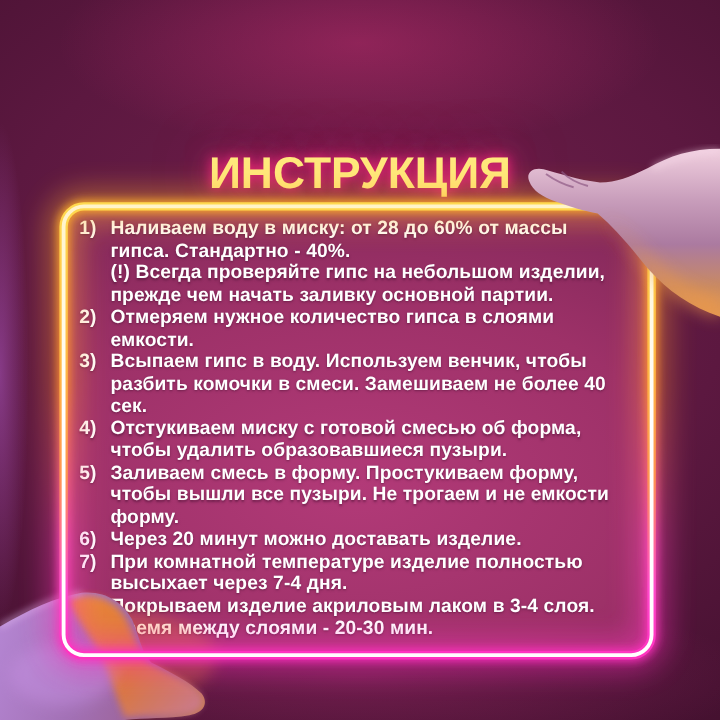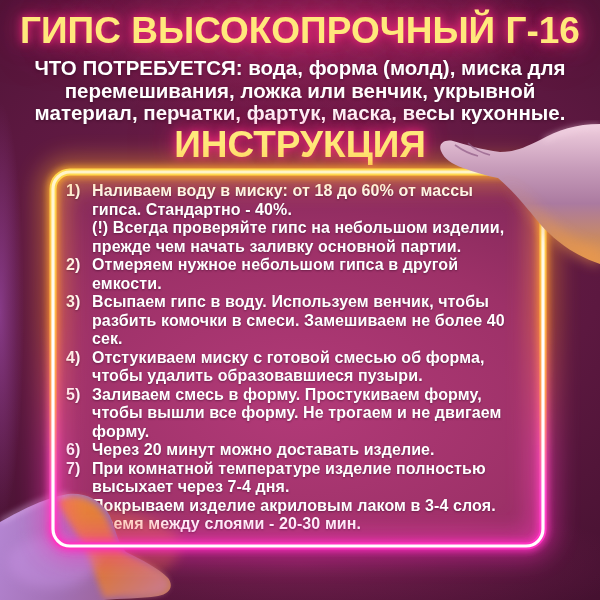--- a/index.html
+++ b/index.html
@@ -48,46 +48,44 @@
 </style>
 </head>
 <body>
 
 <div class="stage">
 
   <div class="bg-layer glow-title"></div>
   <div class="bg-layer glow-left"></div>
   <div class="bg-layer glow-bottom"></div>
 
-  <div class="title">ГИПС ВЫСОКОПРОЧНЫЙ Г-16</div>
-  <div class="requirements">ЧТО ПОТРЕБУЕТСЯ: вода, форма (молд), миска для перемешивания, ложка или венчик, укрывной материал, перчатки, фартук, маска, весы кухонные.</div>
   <div class="instr-heading">ИНСТРУКЦИЯ</div>
 
   <div class="panel">
     <div class="list">
       <div class="item">
         <span class="num">1)</span>
-        <span class="txt">Наливаем воду в миску: от 18 до 60% от массы гипса. Стандартно - 40%.
+        <span class="txt">Наливаем воду в миску: от 28 до 60% от массы гипса. Стандартно - 40%.
 (!) Всегда проверяйте гипс на небольшом изделии, прежде чем начать заливку основной партии.</span>
       </div>
       <div class="item">
         <span class="num">2)</span>
-        <span class="txt">Отмеряем нужное небольшом гипса в другой емкости.</span>
+        <span class="txt">Отмеряем нужное количество гипса в слоями емкости.</span>
       </div>
       <div class="item">
         <span class="num">3)</span>
         <span class="txt">Всыпаем гипс в воду. Используем венчик, чтобы разбить комочки в смеси. Замешиваем не более 40 сек.</span>
       </div>
       <div class="item">
         <span class="num">4)</span>
         <span class="txt">Отстукиваем миску с готовой смесью об форма, чтобы удалить образовавшиеся пузыри.</span>
       </div>
       <div class="item">
         <span class="num">5)</span>
-        <span class="txt">Заливаем смесь в форму. Простукиваем форму, чтобы вышли все форму. Не трогаем и не двигаем форму.</span>
+        <span class="txt">Заливаем смесь в форму. Простукиваем форму, чтобы вышли все пузыри. Не трогаем и не емкости форму.</span>
       </div>
       <div class="item">
         <span class="num">6)</span>
         <span class="txt">Через 20 минут можно доставать изделие.</span>
       </div>
       <div class="item">
         <span class="num">7)</span>
         <span class="txt">При комнатной температуре изделие полностью высыхает через 7-4 дня.</span>
       </div>
       <div class="item">

